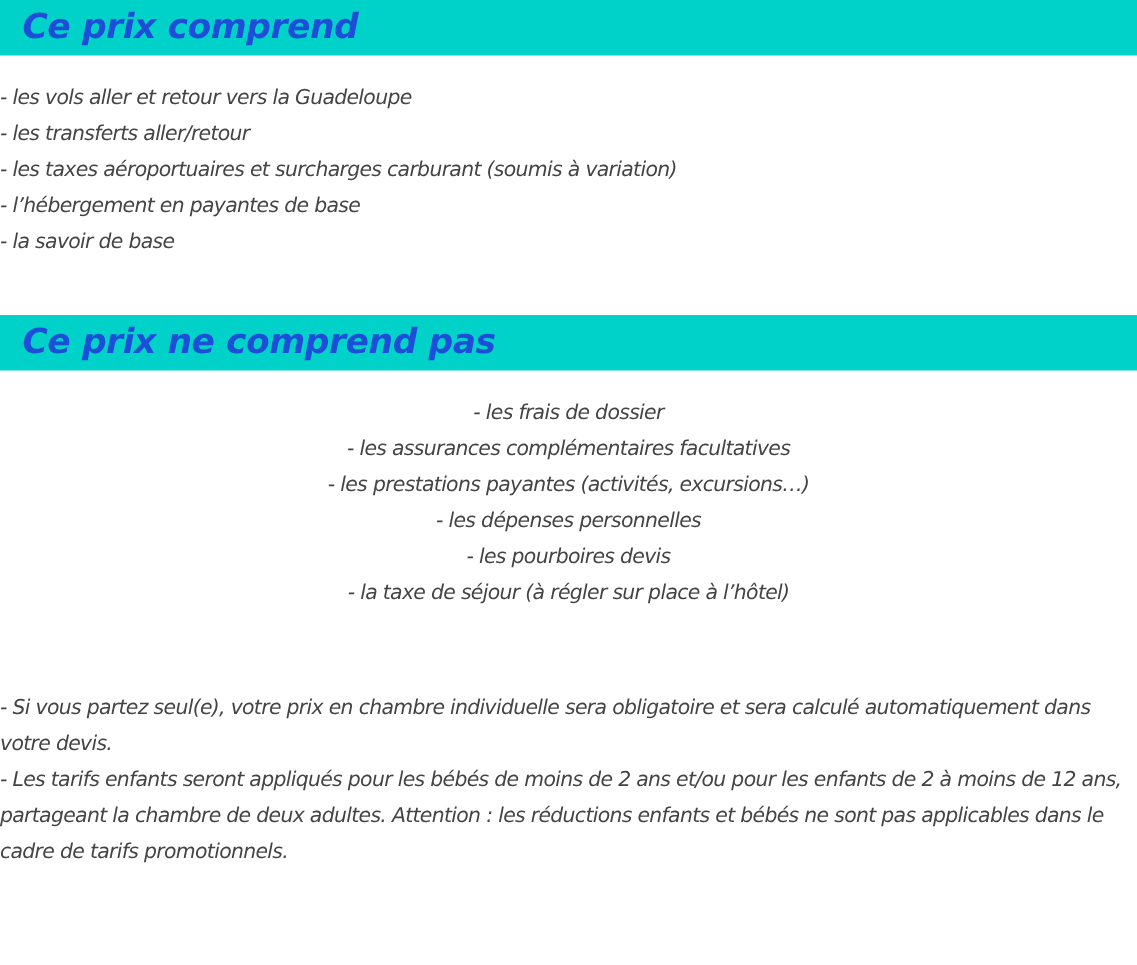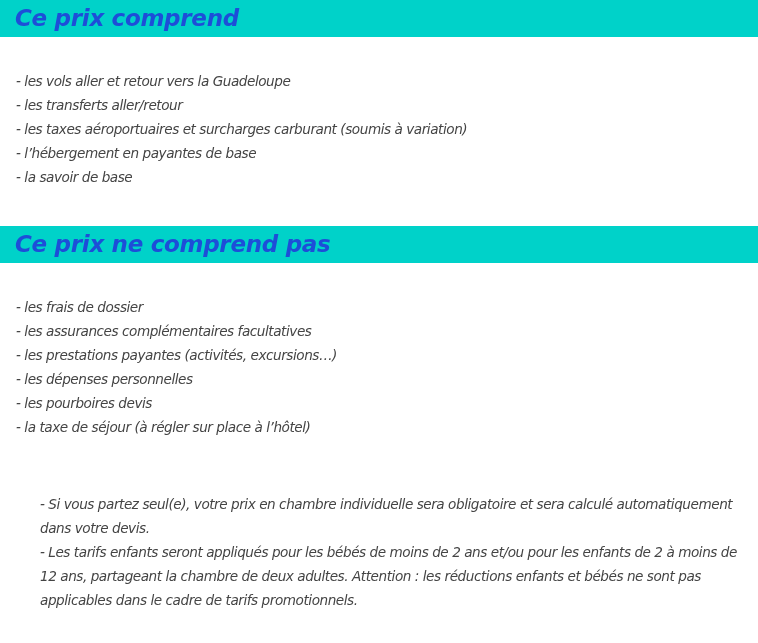--- a/index.html
+++ b/index.html
@@ -25,42 +25,42 @@
     .section-title {
       color: #1d4ed8;
       font-style: italic;
       font-weight: bold;
       font-size: 23px;
       letter-spacing: -0.3px;
       line-height: 37px;
       white-space: nowrap;
     }
     .list {
-      margin: 16px;
+      margin: 0;
       padding: 16px 0 0 0;
       list-style: none;
     }
     .list li {
       font-style: italic;
       font-size: 13.6px;
       line-height: 24px;
       letter-spacing: -0.45px;
       white-space: nowrap;
     }
     .para {
       font-style: italic;
       font-size: 13.6px;
       line-height: 24px;
       letter-spacing: -0.45px;
       margin: 0;
       padding-right: 4px;
     }
-    .block2 { margin-top: 37px; }
+    .block2 { margin-top: 37px; text-align: center; }
     .block3 { margin-top: 37px; }
-    .savoir { padding-top: 16px; padding-left: 40px; }
+    .savoir { padding-top: 16px; }
   </style>
 </head>
 <body>
 
 <section>
   <div class="section-bar">
     <span class="section-title">Ce prix comprend</span>
   </div>
   <ul class="list">
     <li>- les vols aller et retour vers la Guadeloupe</li>

